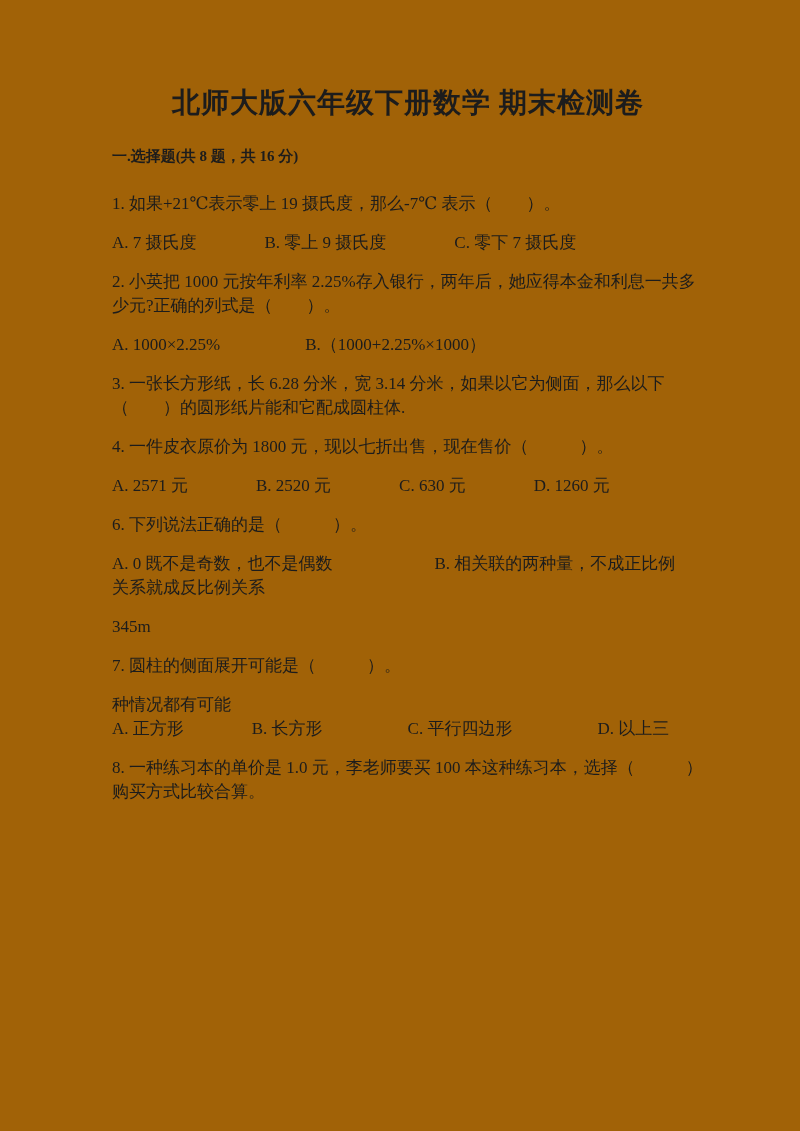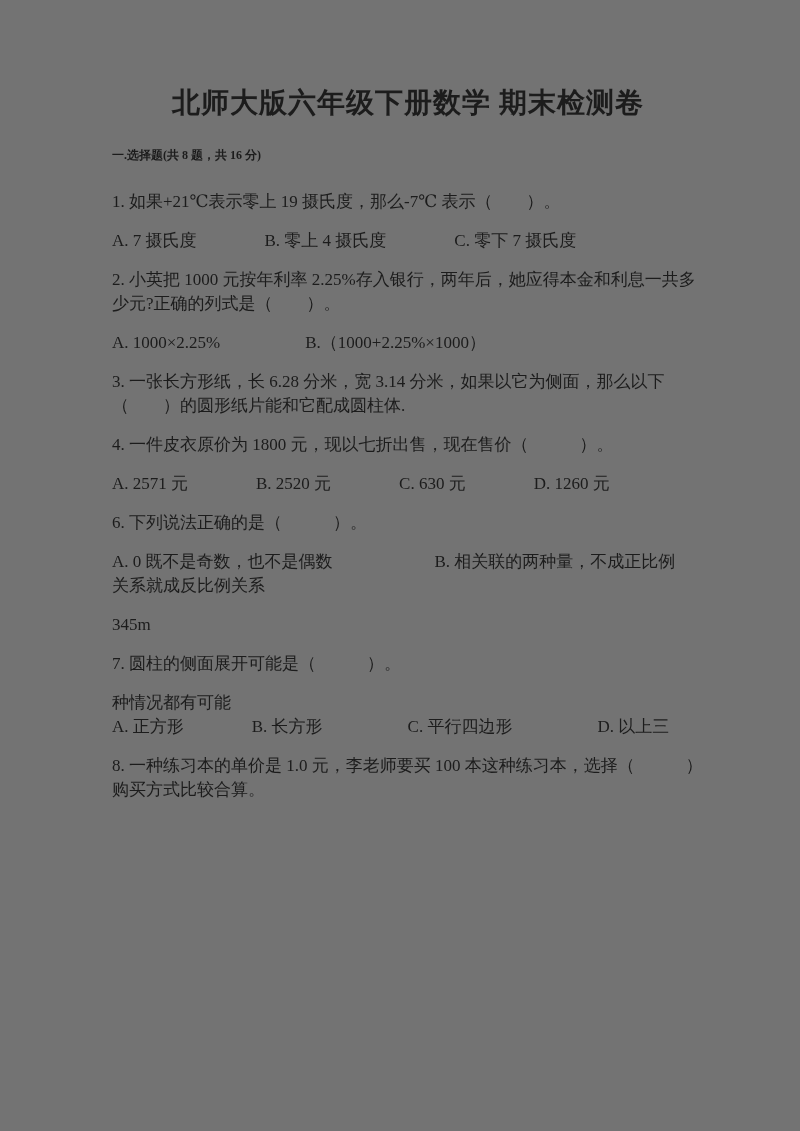--- a/index.html
+++ b/index.html
@@ -5,37 +5,37 @@
   html, body {
     margin: 0;
     padding: 0;
     background: #ffffff;
   }
   .page {
     position: relative;
     width: 800px;
     height: 1131px;
     box-sizing: border-box;
-    background: #737373;
+    background: #a16207;
     color: #1c1c1c;
     font-family: "Liberation Serif", "DejaVu Serif", serif;
     font-size: 17px;
     padding: 84px 96px 0 112px;
     overflow: hidden;
   }
   .title {
     font-size: 28px;
     font-weight: 700;
     text-align: center;
     margin: 0 0 25px 0;
     letter-spacing: 1px;
     white-space: nowrap;
   }
   .section-heading {
-    font-size: 12px;
+    font-size: 15px;
     font-weight: 700;
     margin: 0 0 26px 0;
     white-space: nowrap;
   }
   .question { margin: 0; }
   .block { margin: 0 0 15px 0; }
   .line {
     line-height: 24px;
     white-space: nowrap;
   }
@@ -45,21 +45,21 @@
 
 <div class="page">
   <h1 class="title">北师大版六年级下册数学 期末检测卷</h1>
   <h2 class="section-heading">一.选择题(共 8 题，共 16 分)</h2>
   <div id="questions">
       <div class="question">
         <div class="block">
           <div class="line">1. 如果+21℃表示零上 19 摄氏度，那么-7℃ 表示（　　）。</div>
         </div>
         <div class="block">
-          <div class="line">A. 7 摄氏度　　　　B. 零上 4 摄氏度　　　　C. 零下 7 摄氏度</div>
+          <div class="line">A. 7 摄氏度　　　　B. 零上 9 摄氏度　　　　C. 零下 7 摄氏度</div>
         </div>
       </div>
       <div class="question">
         <div class="block">
           <div class="line">2. 小英把 1000 元按年利率 2.25%存入银行，两年后，她应得本金和利息一共多</div>
           <div class="line">少元?正确的列式是（　　）。</div>
         </div>
         <div class="block">
           <div class="line">A. 1000×2.25%　　　　　B.（1000+2.25%×1000）</div>
         </div>

